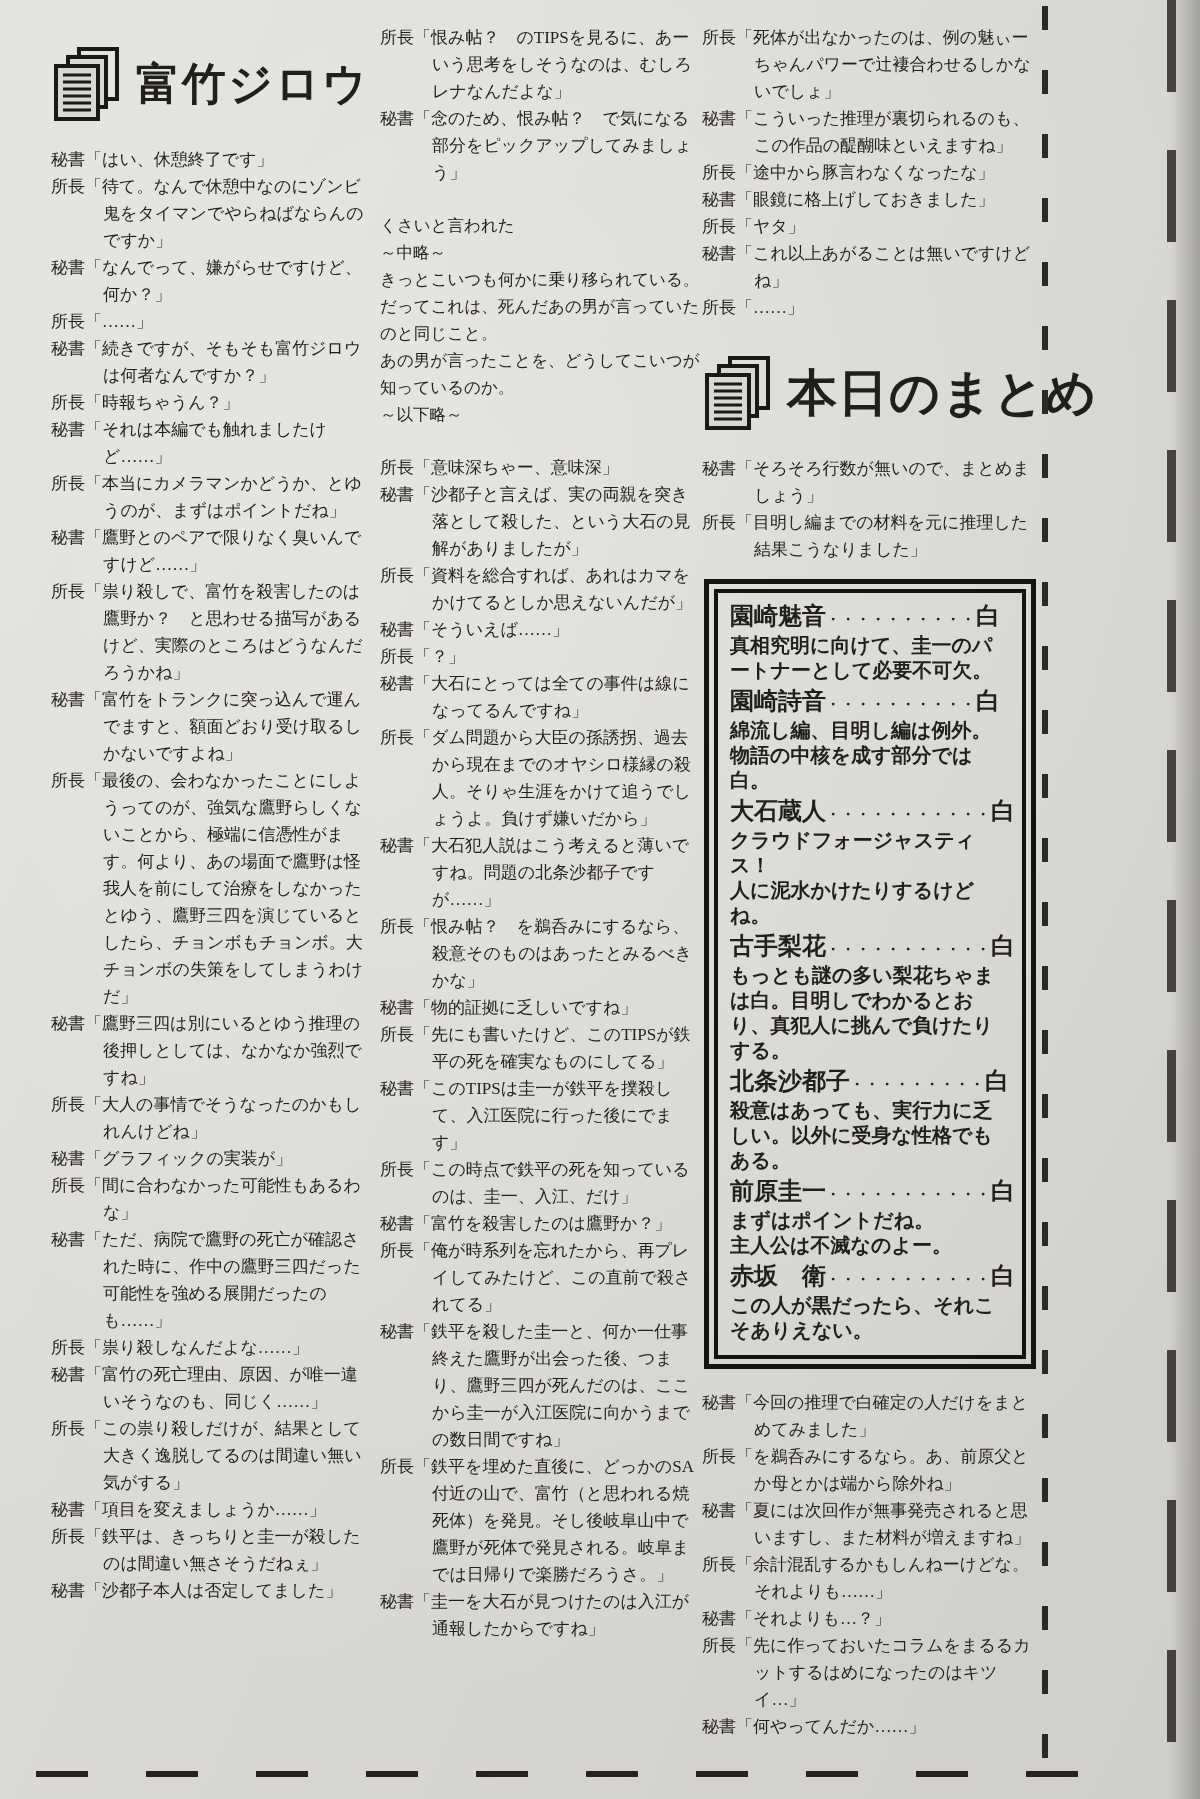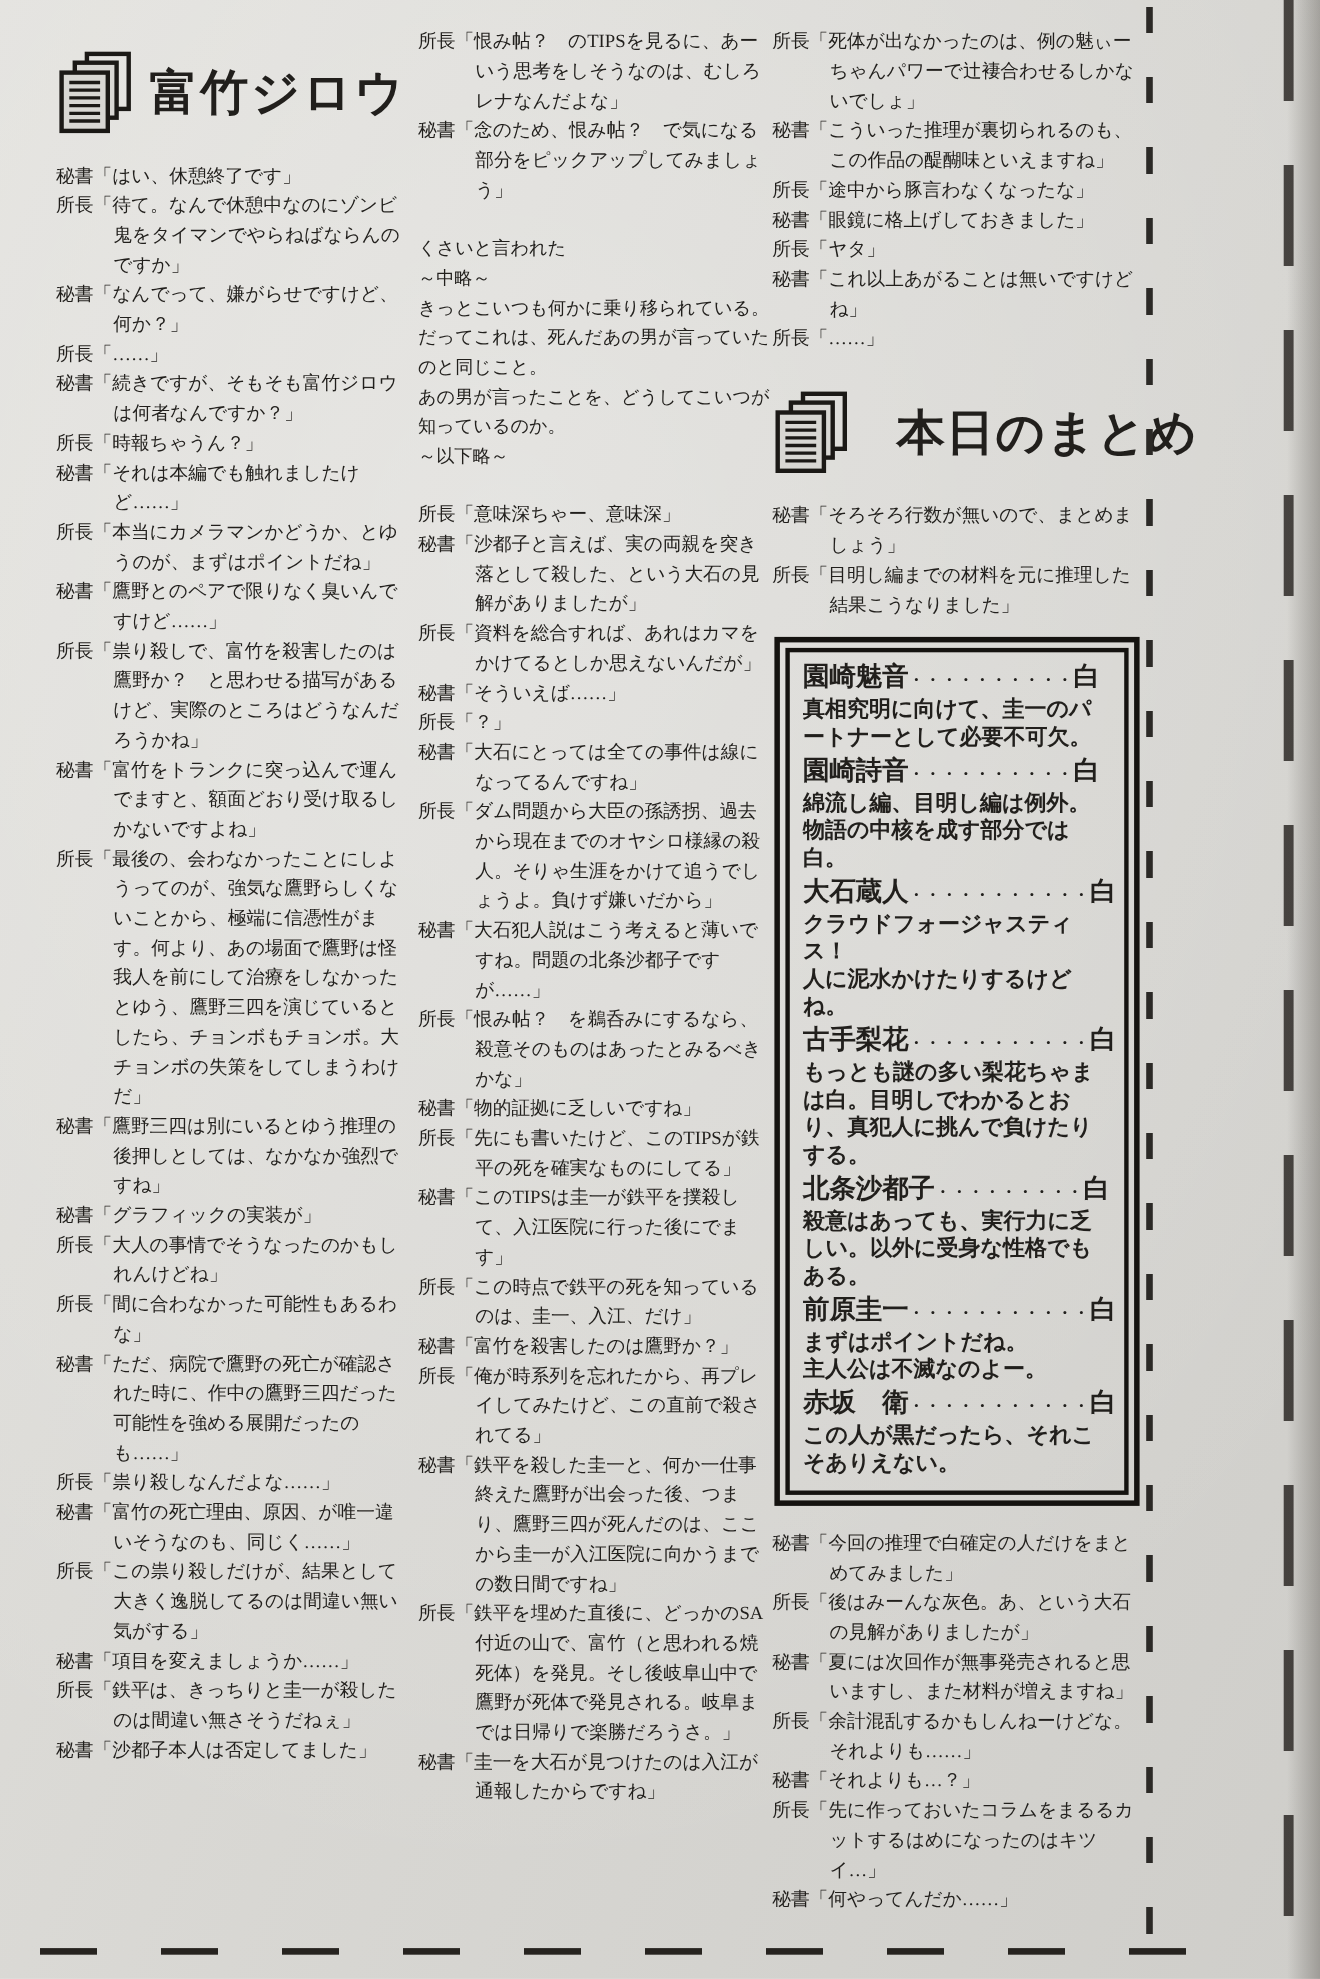--- a/index.html
+++ b/index.html
@@ -22,21 +22,21 @@
   .dialogue{ padding-left:52px; text-indent:-52px; }
   .note{ font-size:16.5px; }
   .spacer{ width:100%; }
 
   
   .sec-header{ display:flex; align-items:center; gap:13px; margin:6px 0 24px 2px; }
   .sec-header:not(:first-child){ margin-top:34px; }
   .pages-icon{ flex:0 0 auto; display:block; }
   .pages-icon svg{ display:block; }
   .sec-title{ font-size:44px; font-weight:bold; letter-spacing:2px; white-space:nowrap; }
-  #col3 .sec-title{ font-size:44px; letter-spacing:1px;margin-left:28px; }
+  #col3 .sec-title{ font-size:50px; letter-spacing:1px; }
 
   
   .vbox{ border:5px solid #151310; padding:5px; margin:16px 0 20px 2px; background:transparent; }
   .vbox-inner{ border:4px solid #151310; padding:10px 12px 12px; }
   .v-name{ font-weight:bold; margin-top:5px; white-space:nowrap; }
   .v-name:first-child{ margin-top:0; }
   .v-nm,.v-verdict{ font-size:24px; }
   .v-leader{ font-size:14px; letter-spacing:1px; }
   .v-desc{ font-size:20px; font-weight:bold; line-height:25px; }
 
@@ -86,22 +86,22 @@
     <div class="dialogue"><span class="speaker">所長</span><span class="utterance">「……」</span></div>
     <div class="dialogue"><span class="speaker">秘書</span><span class="utterance">「続きですが、そもそも富竹ジロウは何者なんですか？」</span></div>
     <div class="dialogue"><span class="speaker">所長</span><span class="utterance">「時報ちゃうん？」</span></div>
     <div class="dialogue"><span class="speaker">秘書</span><span class="utterance">「それは本編でも触れましたけど……」</span></div>
     <div class="dialogue"><span class="speaker">所長</span><span class="utterance">「本当にカメラマンかどうか、とゆうのが、まずはポイントだね」</span></div>
     <div class="dialogue"><span class="speaker">秘書</span><span class="utterance">「鷹野とのペアで限りなく臭いんですけど……」</span></div>
     <div class="dialogue"><span class="speaker">所長</span><span class="utterance">「祟り殺しで、富竹を殺害したのは鷹野か？　と思わせる描写があるけど、実際のところはどうなんだろうかね」</span></div>
     <div class="dialogue"><span class="speaker">秘書</span><span class="utterance">「富竹をトランクに突っ込んで運んでますと、額面どおり受け取るしかないですよね」</span></div>
     <div class="dialogue"><span class="speaker">所長</span><span class="utterance">「最後の、会わなかったことにしようってのが、強気な鷹野らしくないことから、極端に信憑性がます。何より、あの場面で鷹野は怪我人を前にして治療をしなかったとゆう、鷹野三四を演じているとしたら、チョンボもチョンボ。大チョンボの失策をしてしまうわけだ」</span></div>
     <div class="dialogue"><span class="speaker">秘書</span><span class="utterance">「鷹野三四は別にいるとゆう推理の後押しとしては、なかなか強烈ですね」</span></div>
+    <div class="dialogue"><span class="speaker">所長</span><span class="utterance">「大人の事情でそうなったのかもしれんけどね」</span></div>
     <div class="dialogue"><span class="speaker">秘書</span><span class="utterance">「グラフィックの実装が」</span></div>
-    <div class="dialogue"><span class="speaker">所長</span><span class="utterance">「大人の事情でそうなったのかもしれんけどね」</span></div>
     <div class="dialogue"><span class="speaker">所長</span><span class="utterance">「間に合わなかった可能性もあるわな」</span></div>
     <div class="dialogue"><span class="speaker">秘書</span><span class="utterance">「ただ、病院で鷹野の死亡が確認された時に、作中の鷹野三四だった可能性を強める展開だったのも……」</span></div>
     <div class="dialogue"><span class="speaker">所長</span><span class="utterance">「祟り殺しなんだよな……」</span></div>
     <div class="dialogue"><span class="speaker">秘書</span><span class="utterance">「富竹の死亡理由、原因、が唯一違いそうなのも、同じく……」</span></div>
     <div class="dialogue"><span class="speaker">所長</span><span class="utterance">「この祟り殺しだけが、結果として大きく逸脱してるのは間違い無い気がする」</span></div>
     <div class="dialogue"><span class="speaker">秘書</span><span class="utterance">「項目を変えましょうか……」</span></div>
     <div class="dialogue"><span class="speaker">所長</span><span class="utterance">「鉄平は、きっちりと圭一が殺したのは間違い無さそうだねぇ」</span></div>
     <div class="dialogue"><span class="speaker">秘書</span><span class="utterance">「沙都子本人は否定してました」</span></div>
   </div>
 <div class="col" id="col2">
@@ -177,21 +177,21 @@
         <div class="v-name"><span class="v-nm">北条沙都子</span><span class="v-leader">・・・・・・・・・</span><span class="v-verdict">白</span></div>
         <div class="v-desc">殺意はあっても、実行力に乏しい。以外に受身な性格でもある。</div>
         <div class="v-name"><span class="v-nm">前原圭一</span><span class="v-leader">・・・・・・・・・・・</span><span class="v-verdict">白</span></div>
         <div class="v-desc">まずはポイントだね。</div>
         <div class="v-desc">主人公は不滅なのよー。</div>
         <div class="v-name"><span class="v-nm">赤坂　衛</span><span class="v-leader">・・・・・・・・・・・</span><span class="v-verdict">白</span></div>
         <div class="v-desc">この人が黒だったら、それこそありえない。</div>
       </div>
     </div>
     <div class="dialogue"><span class="speaker">秘書</span><span class="utterance">「今回の推理で白確定の人だけをまとめてみました」</span></div>
-    <div class="dialogue"><span class="speaker">所長</span><span class="utterance">「後はみーんな灰色。あ、という大石の見解がありましたが」</span></div>
+    <div class="dialogue"><span class="speaker">所長</span><span class="utterance">「を鵜呑みにするなら。あ、前原父とか母とかは端から除外ね」</span></div>
     <div class="dialogue"><span class="speaker">秘書</span><span class="utterance">「夏には次回作が無事発売されると思いますし、また材料が増えますね」</span></div>
     <div class="dialogue"><span class="speaker">所長</span><span class="utterance">「余計混乱するかもしんねーけどな。それよりも……」</span></div>
     <div class="dialogue"><span class="speaker">秘書</span><span class="utterance">「それよりも…？」</span></div>
     <div class="dialogue"><span class="speaker">所長</span><span class="utterance">「先に作っておいたコラムをまるるカットするはめになったのはキツイ…」</span></div>
     <div class="dialogue"><span class="speaker">秘書</span><span class="utterance">「何やってんだか……」</span></div>
   </div>
 
 <div class="right-dashes"></div>
 <div class="edge-bars"></div>
 <div class="page-edge-shadow"></div>

